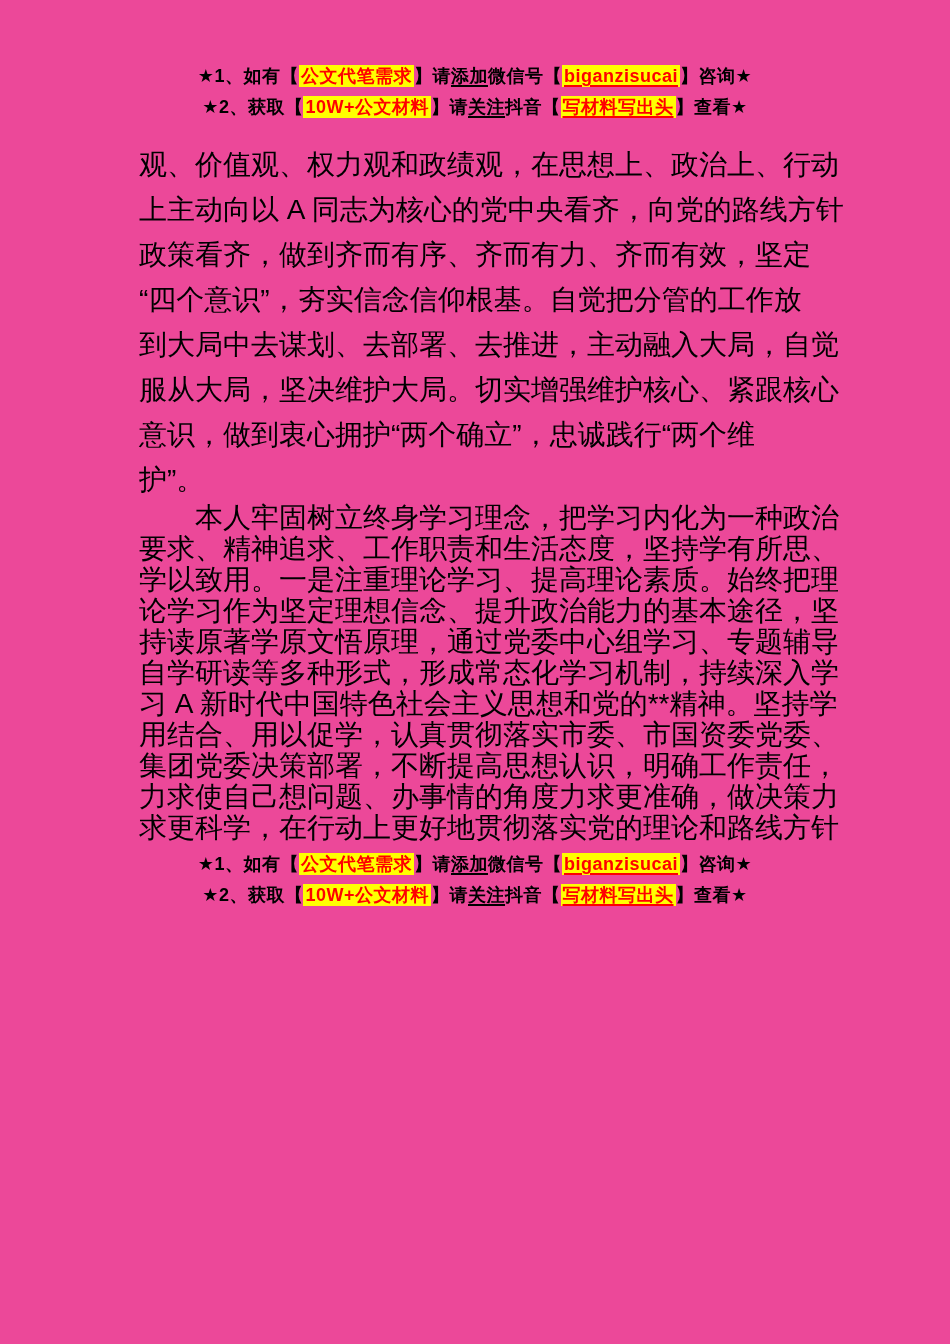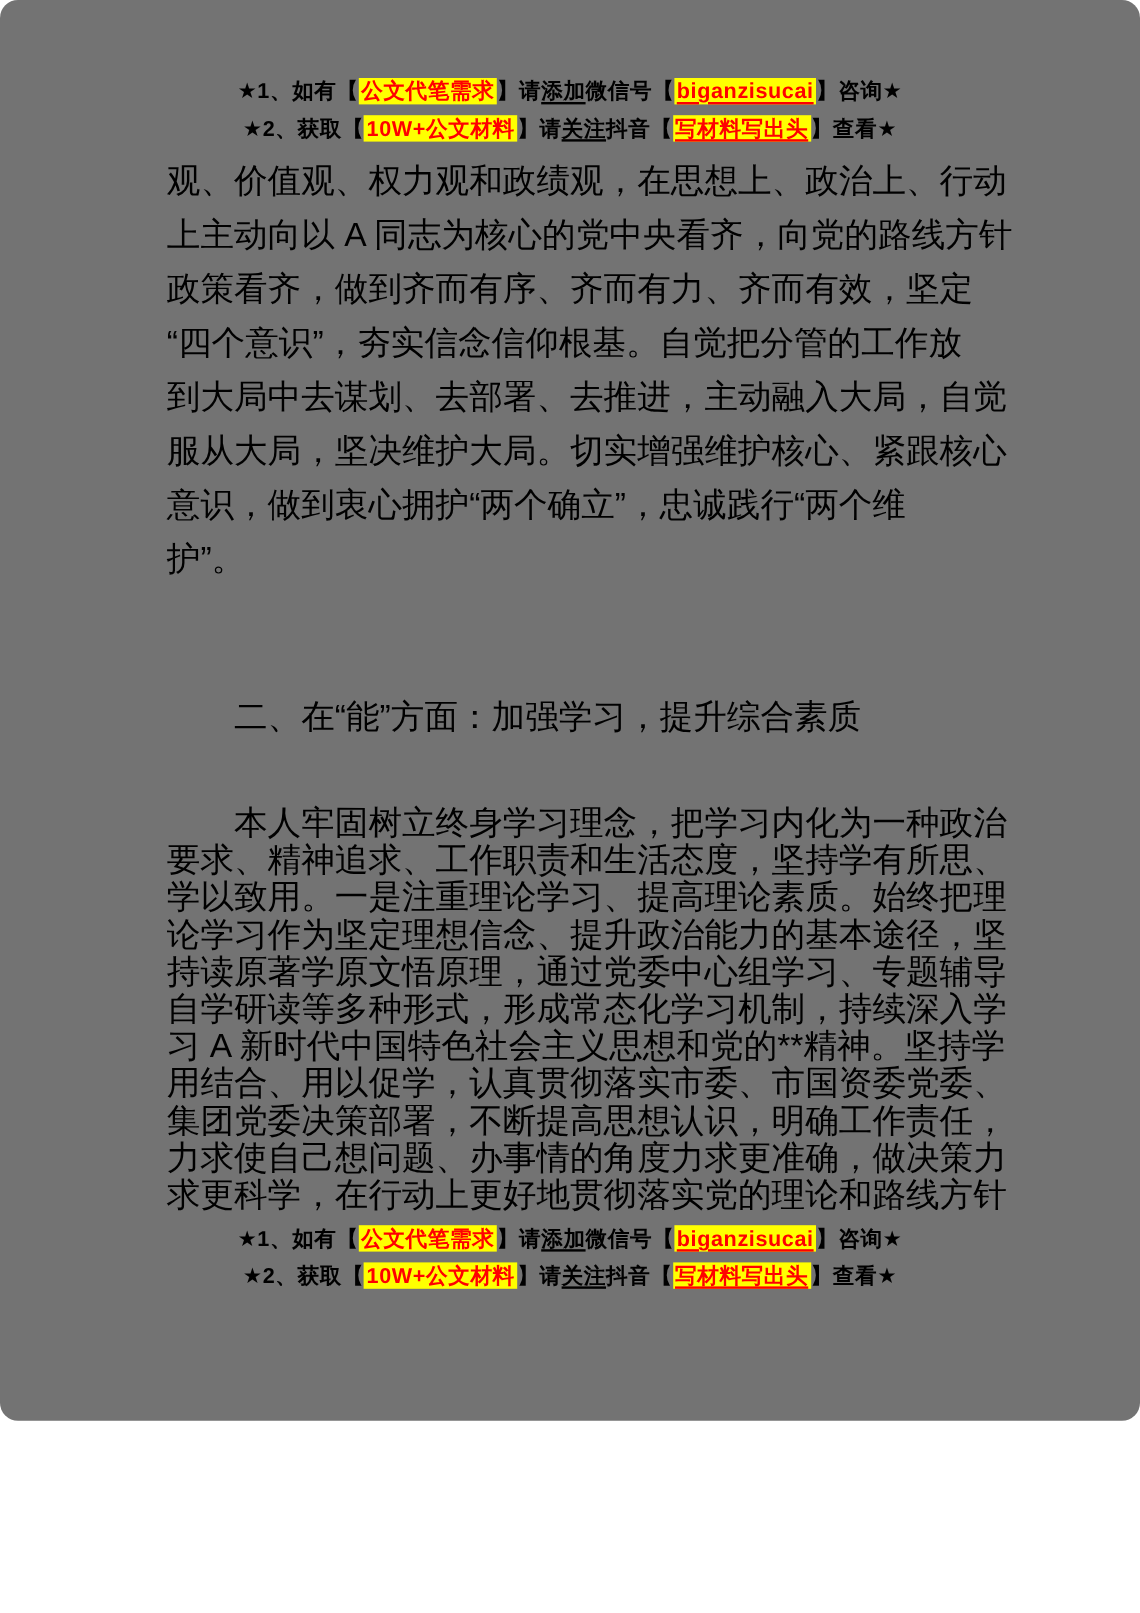--- a/index.html
+++ b/index.html
@@ -4,24 +4,23 @@
 <style>
   html, body { margin: 0; padding: 0; }
   body {
     width: 950px; height: 1344px;
     background: #ffffff;
     font-family: "Liberation Sans", "DejaVu Sans", sans-serif;
     color: #000000;
   }
   .page {
     position: relative;
-    width: 950px; height: 1184px;
+    width: 950px; height: 1344px;
     overflow: hidden;
-    background: #737373;
-    border-radius: 15px;
+    background: #ec4899;
   }
   
   .promo {
     text-align: center;
     font-weight: bold;
     font-size: 18px;
     line-height: 31px;
     color: #000000;
     letter-spacing: 0.5px;
   }
@@ -41,21 +40,21 @@
   .doc {
     margin: 0 100px 0 139px;
     font-size: 28px;
     color: #000000;
   }
   .para {
     white-space: pre-line;
     text-align: left;
   }
   .para1 {
-    margin-top: 5px;
+    margin-top: 19px;
     line-height: 45px;
   }
   .heading {
     margin: 87px 0 50px 0;
     line-height: 45px;
     text-indent: 56px;
     font-size: 28px;
     white-space: pre-line;
   }
   .para2 {
@@ -79,21 +78,20 @@
 
   <div class="doc">
     <div class="para para1">观、价值观、权力观和政绩观，在思想上、政治上、行动
 上主动向以 A 同志为核心的党中央看齐，向党的路线方针
 政策看齐，做到齐而有序、齐而有力、齐而有效，坚定
 “四个意识”，夯实信念信仰根基。自觉把分管的工作放
 到大局中去谋划、去部署、去推进，主动融入大局，自觉
 服从大局，坚决维护大局。切实增强维护核心、紧跟核心
 意识，做到衷心拥护“两个确立”，忠诚践行“两个维
 护”。</div>
-    <div class="heading">二、在“能”方面：加强学习，提升综合素质</div>
     <div class="para para2">本人牢固树立终身学习理念，把学习内化为一种政治
 要求、精神追求、工作职责和生活态度，坚持学有所思、
 学以致用。一是注重理论学习、提高理论素质。始终把理
 论学习作为坚定理想信念、提升政治能力的基本途径，坚
 持读原著学原文悟原理，通过党委中心组学习、专题辅导
 自学研读等多种形式，形成常态化学习机制，持续深入学
 习 A 新时代中国特色社会主义思想和党的**精神。坚持学
 用结合、用以促学，认真贯彻落实市委、市国资委党委、
 集团党委决策部署，不断提高思想认识，明确工作责任，
 力求使自己想问题、办事情的角度力求更准确，做决策力

